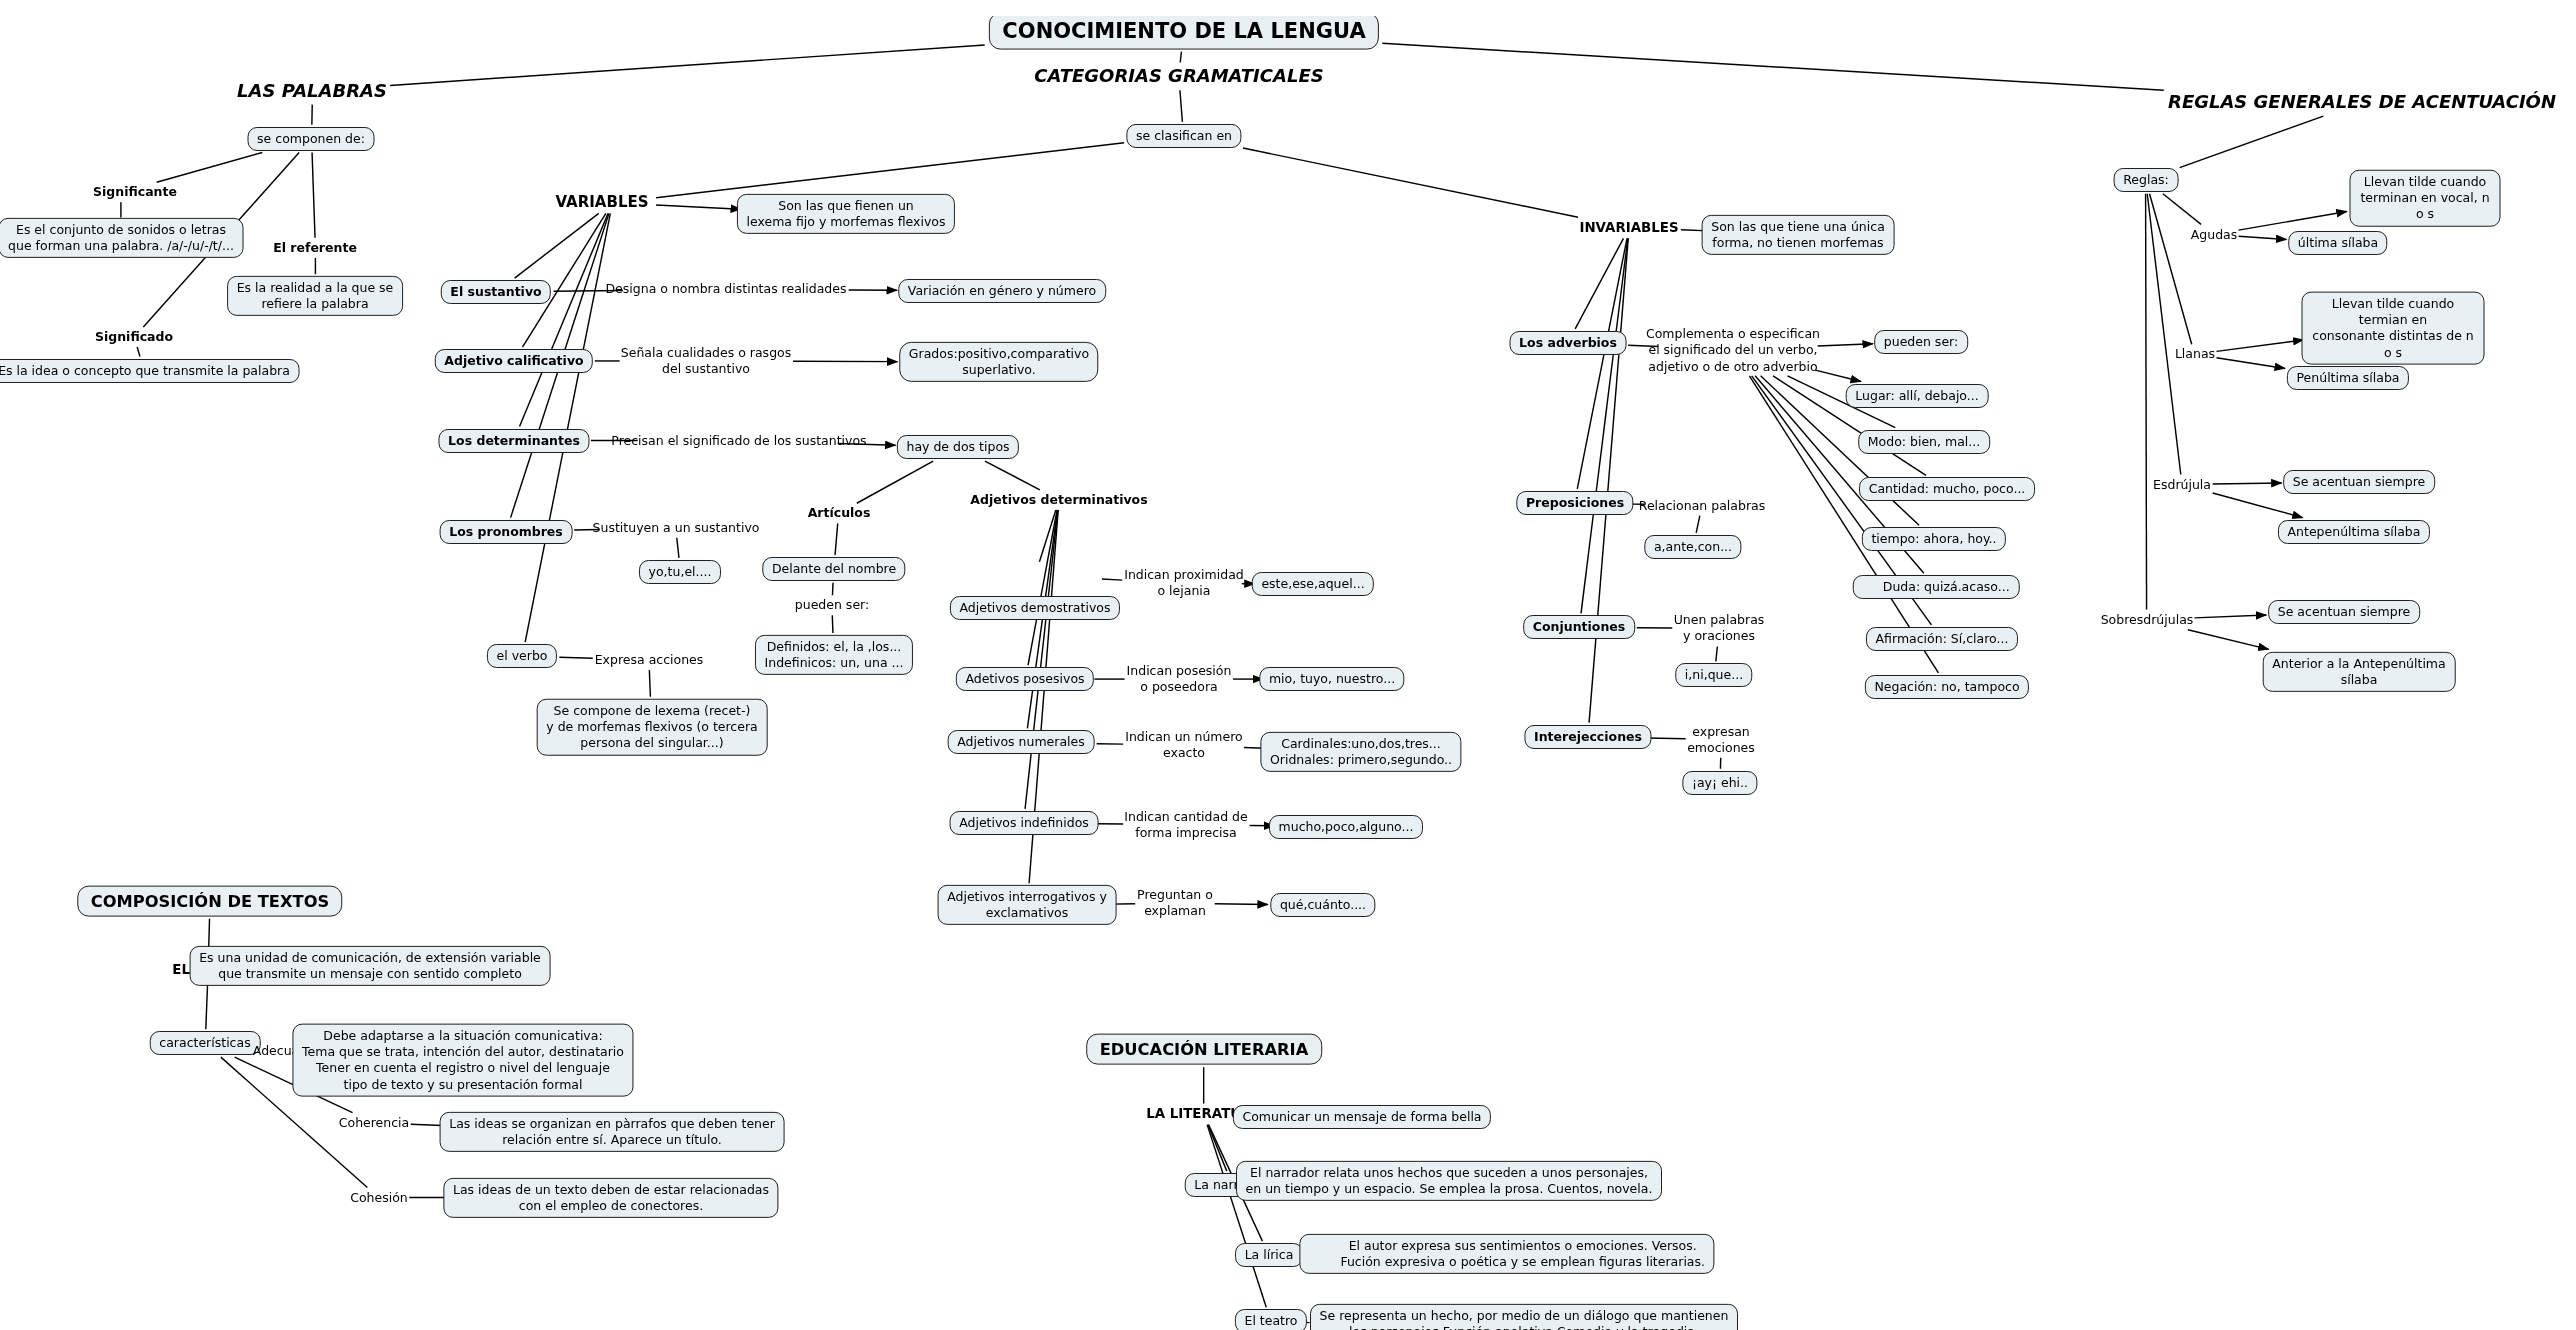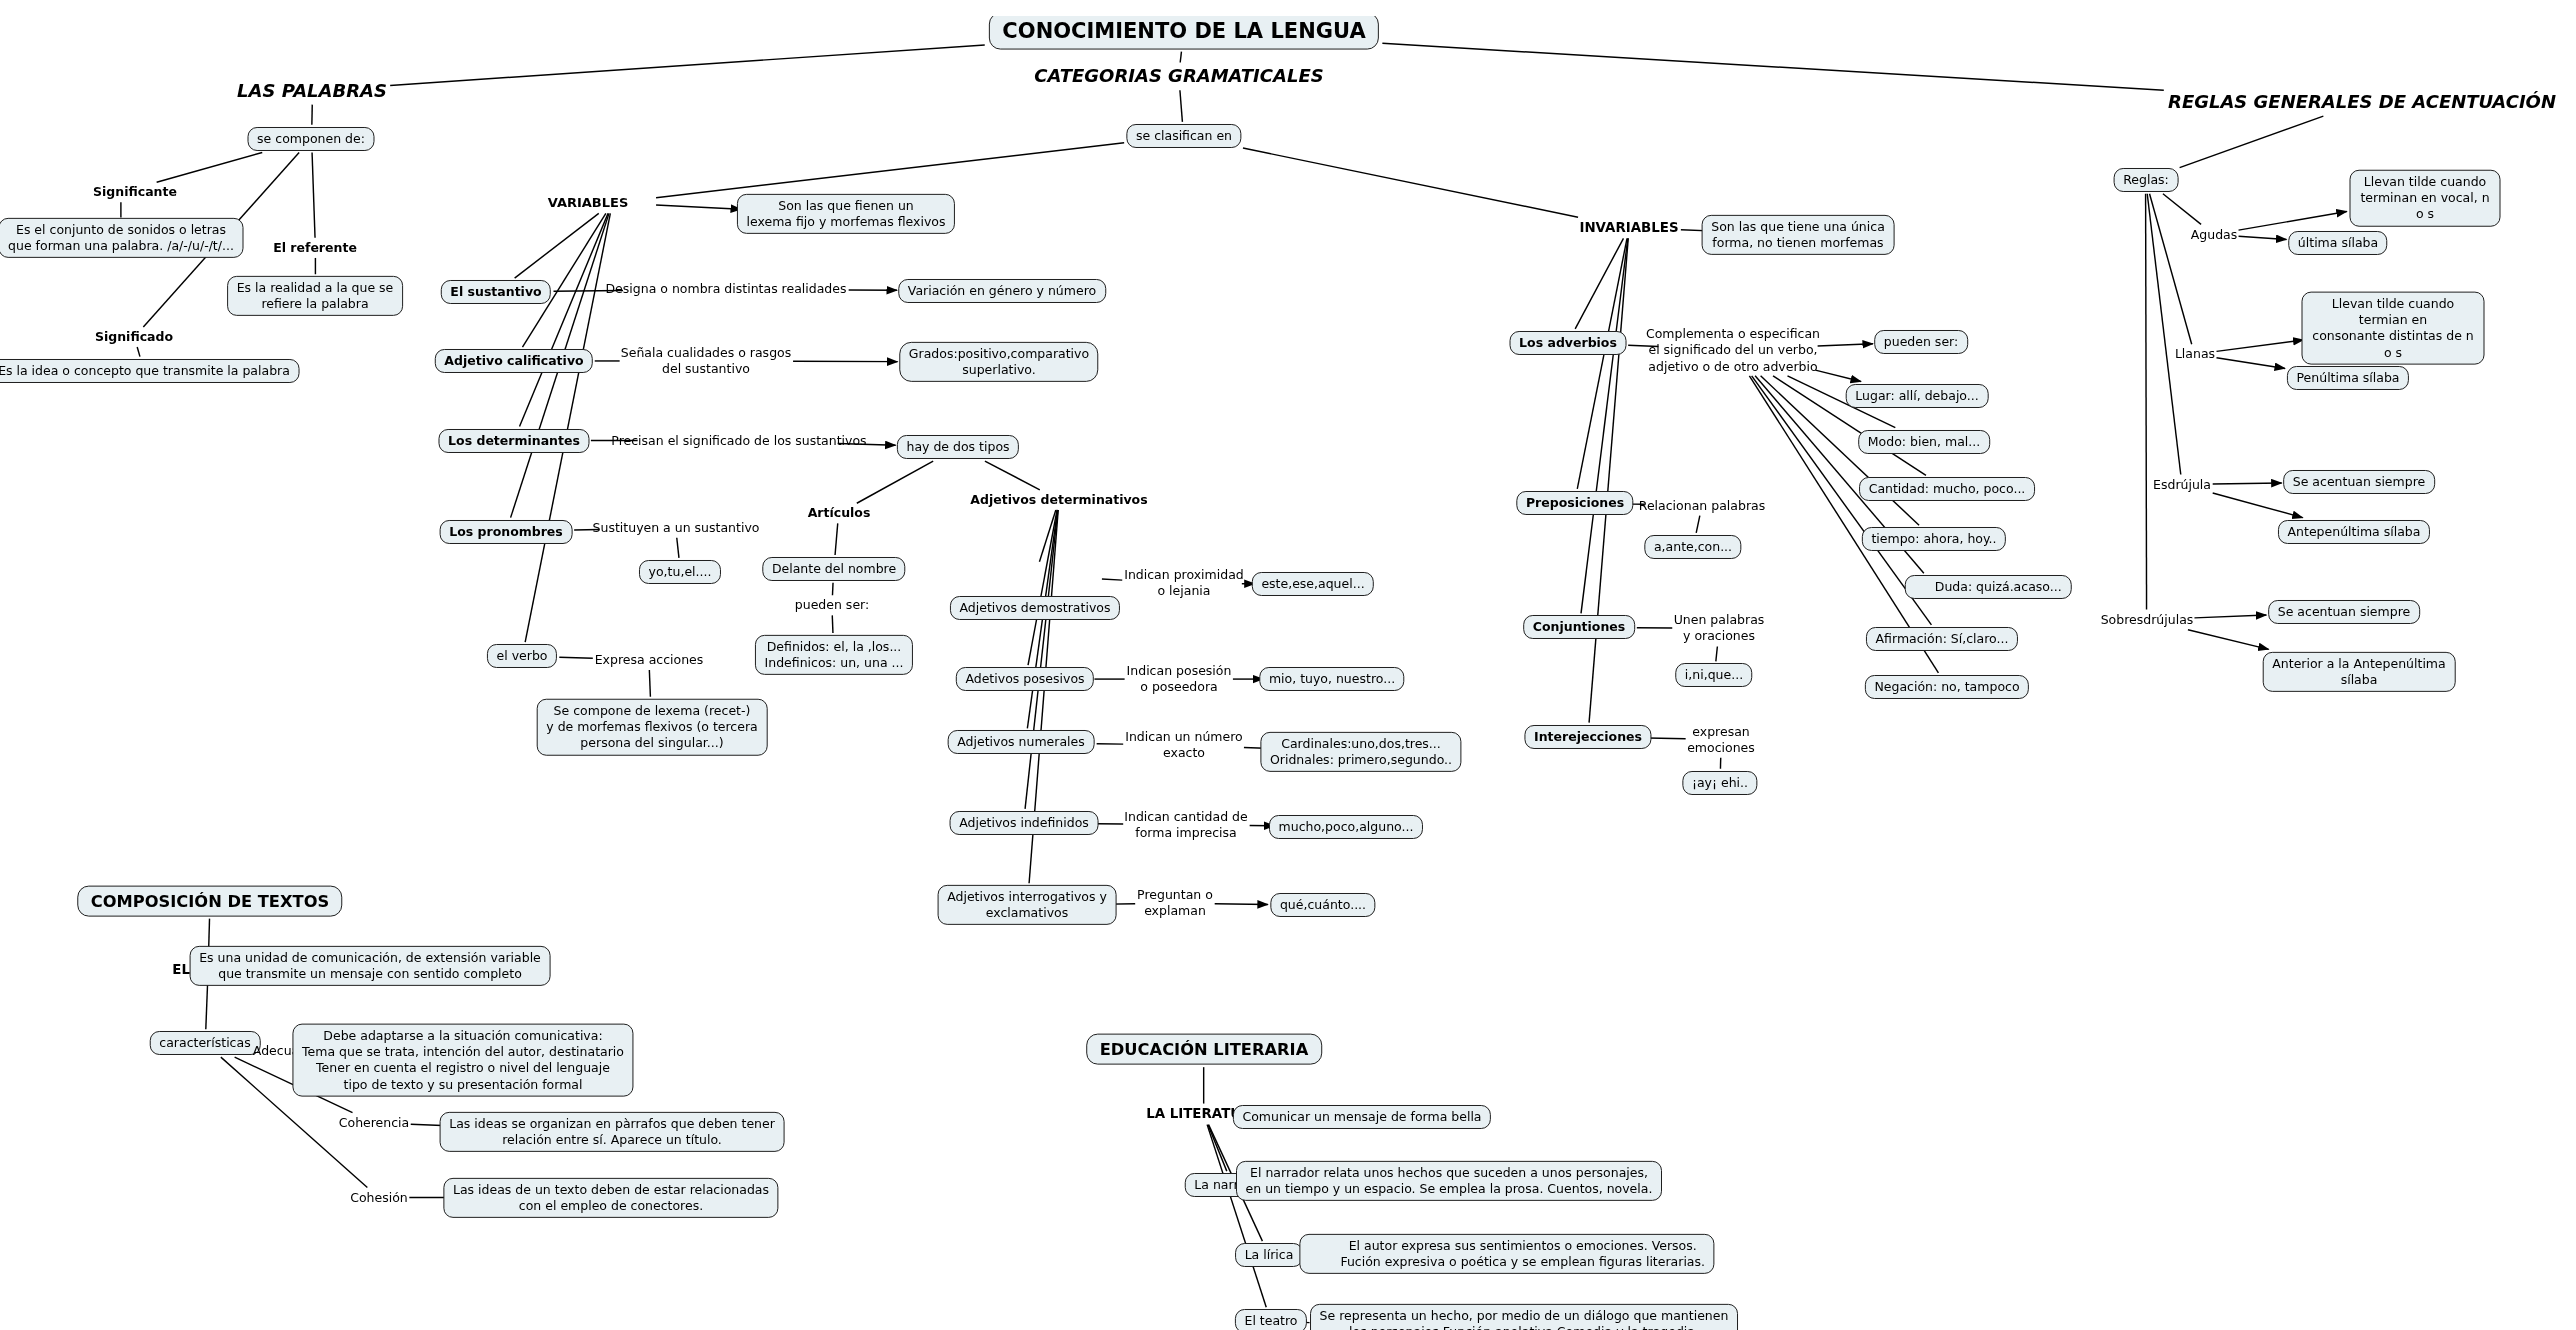--- a/index.html
+++ b/index.html
@@ -139,21 +139,21 @@
     <div class="node box" style="left: 1184px; top: 120px;">se clasifican en</div>
     <div class="node box" style="left: 311px; top: 123px;">se componen de:</div>
     <div class="node boldLabel" style="left: 135px; top: 176px; text-align: center;">Significante</div>
     <div class="node box" style="left: 121px; top: 222px;">Es el conjunto de sonidos o letras
 que forman una palabra. /a/-/u/-/t/...</div>
     <div class="node boldLabel" style="left: 315px; top: 232px;">El referente</div>
     <div class="node box" style="left: 315px; top: 280px;">Es  la realidad a la que se
 refiere la palabra</div>
     <div class="node boldLabel" style="left: 134px; top: 321px;">Significado</div>
     <div class="node box" style="left: 144px; top: 355px;">Es la idea o concepto que transmite la palabra</div>
-    <div class="node boldLabel" style="left: 588px; top: 187px; font-size: 13px;">VARIABLES</div>
+    <div class="node boldLabel" style="left: 602px; top: 187px; font-size: 15px;">VARIABLES</div>
     <div class="node box" style="left: 846px; top: 198px;">Son las que fienen un
 lexema fijo y morfemas flexivos</div>
     <div class="node boldBox" style="left: 496px; top: 276px;">El sustantivo</div>
     <div class="node label" style="left: 726px; top: 273px;">Designa o nombra distintas realidades</div>
     <div class="node box" style="left: 1002px; top: 275px;">Variación en género y número</div>
     <div class="node boldBox" style="left: 514px; top: 345px;">Adjetivo calificativo</div>
     <div class="node label" style="left: 706px; top: 345px;">Señala cualidades o rasgos
 del sustantivo</div>
     <div class="node box" style="left: 999px; top: 346px; border-radius: 12px;">Grados:positivo,comparativo
 superlativo.</div>
@@ -201,21 +201,21 @@
 forma, no tienen morfemas</div>
     <div class="node boldBox" style="left: 1568px; top: 327px;">Los adverbios</div>
     <div class="node label" style="left: 1733px; top: 334px;">Complementa o especifican
 el significado del un verbo,
 adjetivo o de otro adverbio</div>
     <div class="node box" style="left: 1921px; top: 326px;">pueden ser:</div>
     <div class="node box" style="left: 1917px; top: 380px;">Lugar: allí, debajo...</div>
     <div class="node box" style="left: 1924px; top: 426px;">Modo: bien, mal...</div>
     <div class="node box" style="left: 1947px; top: 473px;">Cantidad: mucho, poco...</div>
     <div class="node box" style="left: 1934px; top: 523px;">tiempo: ahora, hoy..</div>
-    <div class="node box" style="left: 1988px; top: 571px; padding-left: 29px;">Duda: quizá.acaso...</div>
+    <div class="node box" style="left: 1936px; top: 571px; padding-left: 29px;">Duda: quizá.acaso...</div>
     <div class="node box" style="left: 1942px; top: 623px;">Afirmación: Sí,claro...</div>
     <div class="node box" style="left: 1947px; top: 671px;">Negación: no, tampoco</div>
     <div class="node boldBox" style="left: 1575px; top: 487px;">Preposiciones</div>
     <div class="node label" style="left: 1702px; top: 490px;">Relacionan palabras</div>
     <div class="node box" style="left: 1693px; top: 531px;">a,ante,con...</div>
     <div class="node boldBox" style="left: 1579px; top: 611px;">Conjuntiones</div>
     <div class="node label" style="left: 1719px; top: 612px;">Unen palabras
 y oraciones</div>
     <div class="node box" style="left: 1714px; top: 659px;">i,ni,que...</div>
     <div class="node boldBox" style="left: 1588px; top: 721px;">Interejecciones</div>

